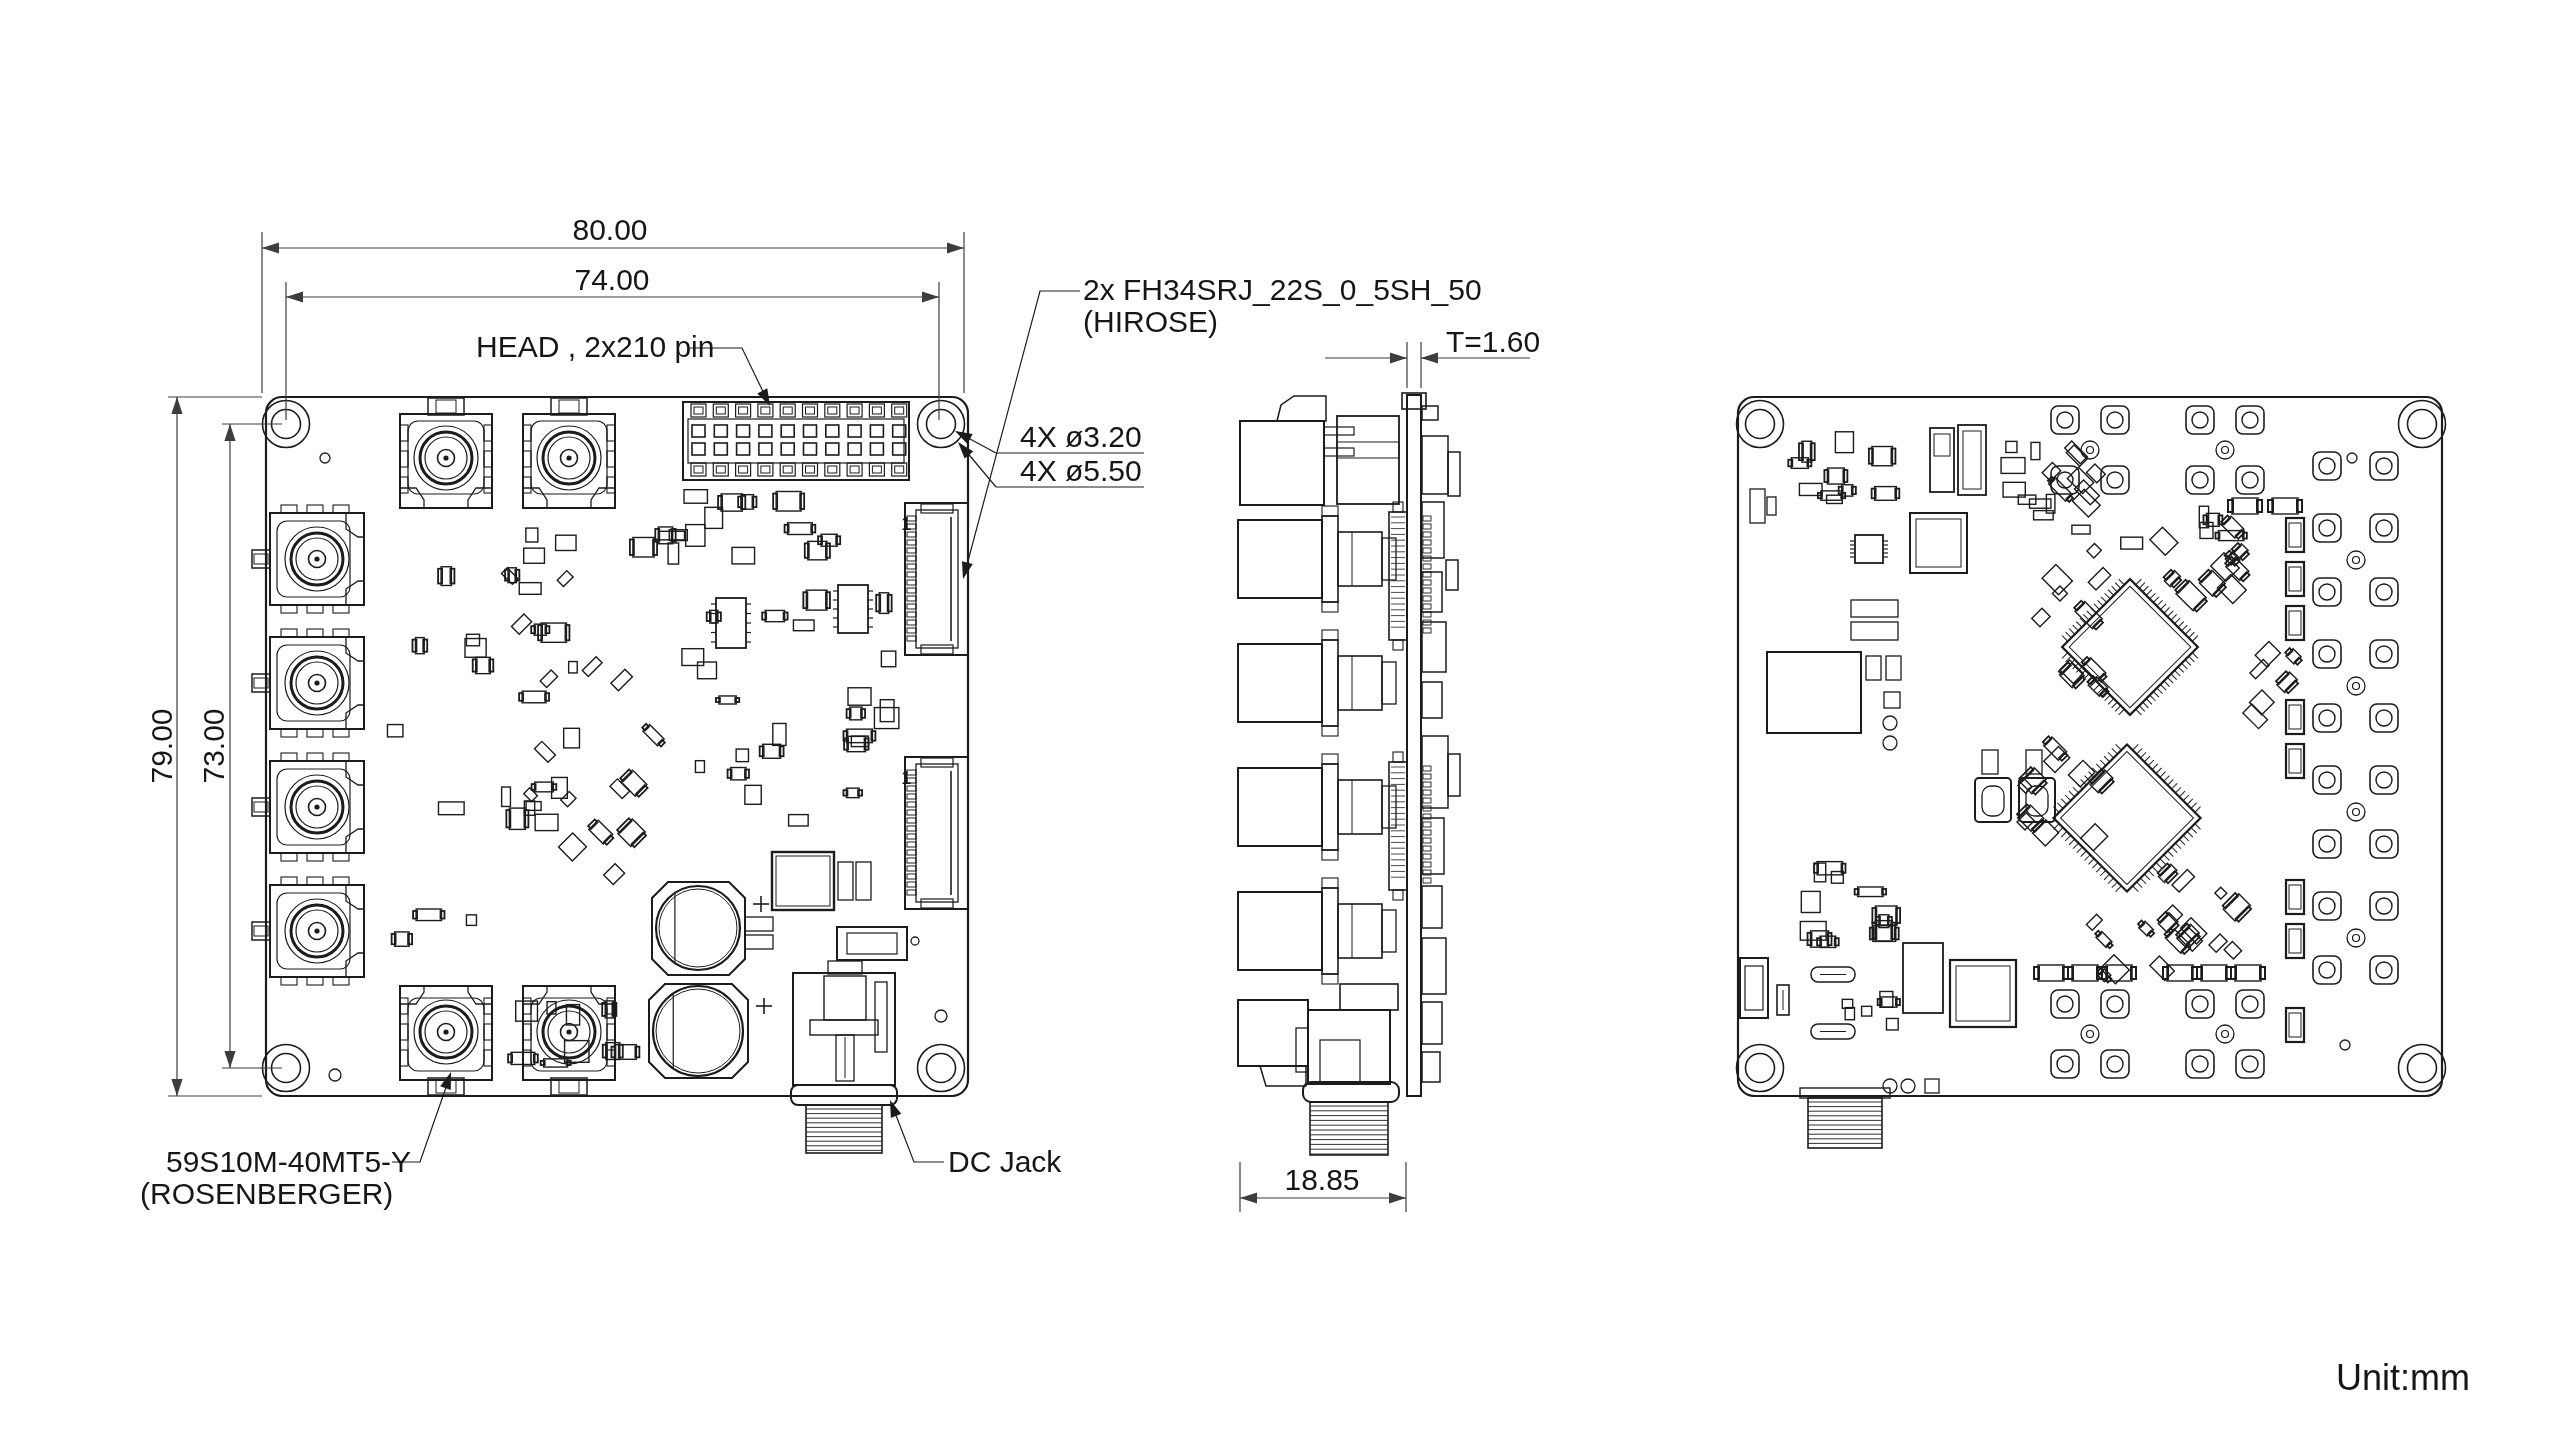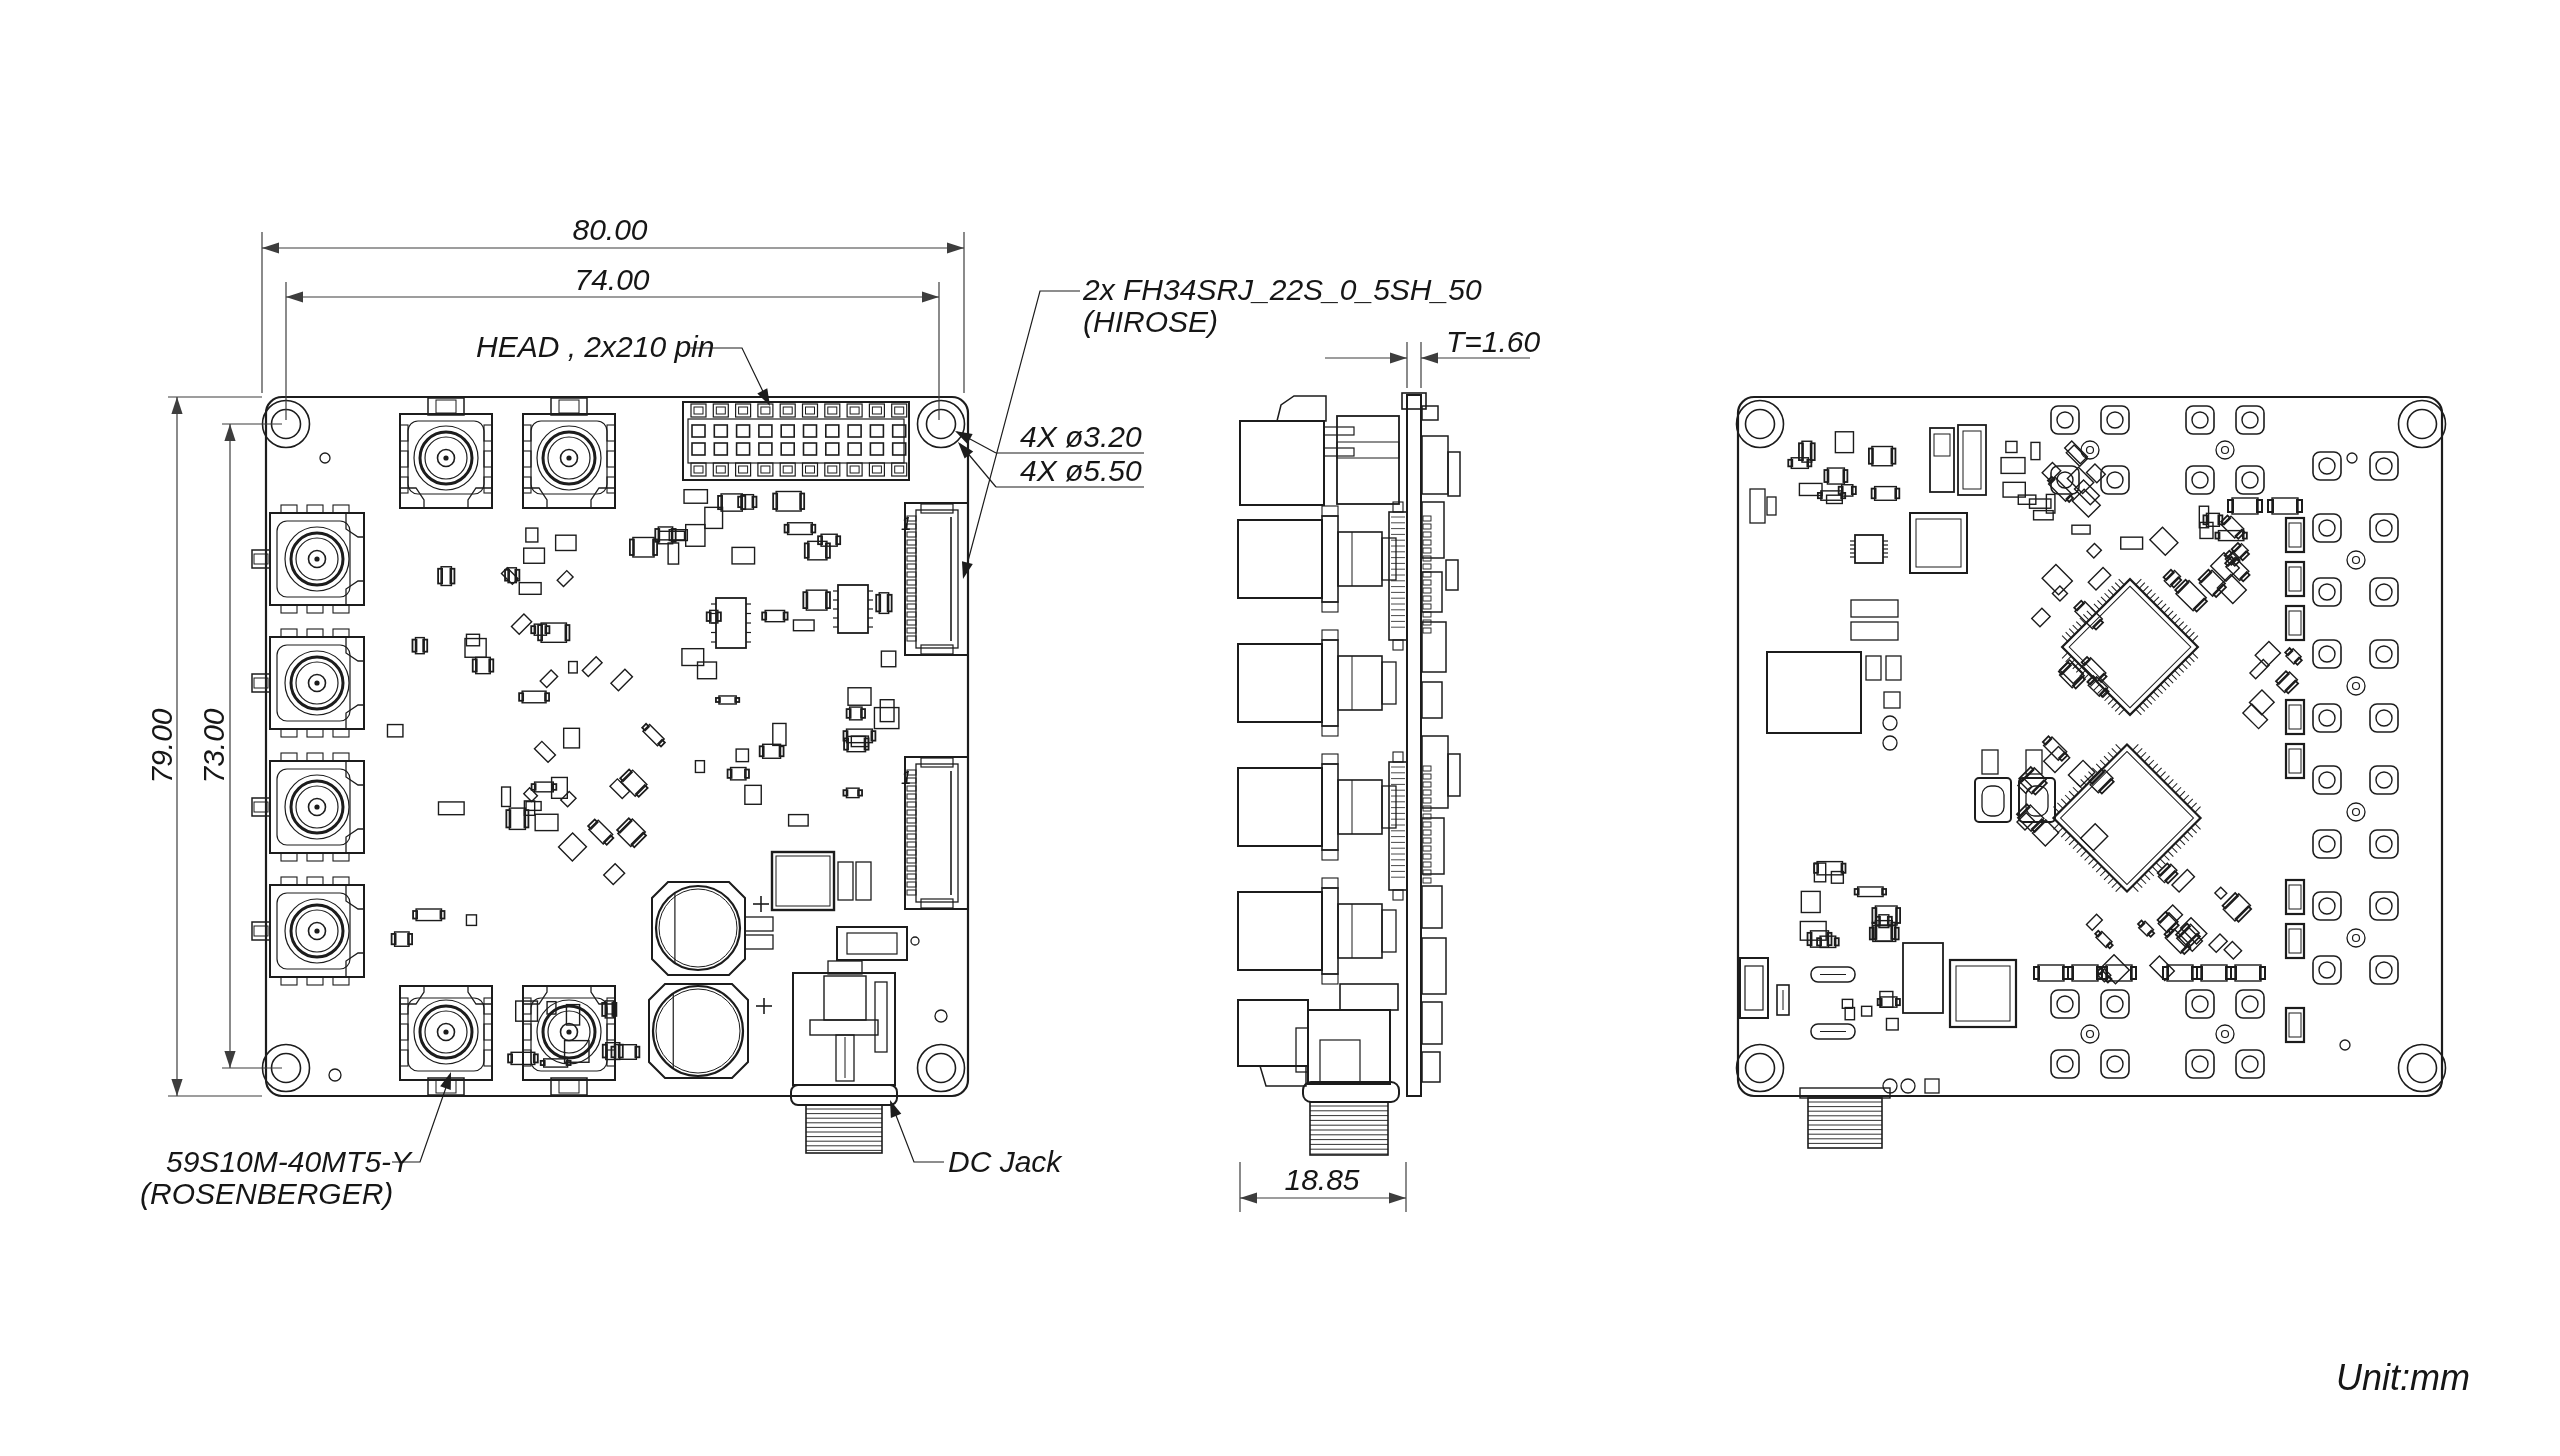--- a/index.html
+++ b/index.html
@@ -1,17 +1,17 @@
 <!DOCTYPE html>
 <html><head>
 <meta charset="utf-8">
 <style>
   html,body{margin:0;padding:0;background:#fff;}
   .canvas{position:relative;width:2560px;height:1456px;background:#fff;overflow:hidden;
-          font-family:"Liberation Sans",sans-serif;font-style:italic;}
+          font-family:"Liberation Sans",sans-serif;}
   svg{position:absolute;left:0;top:0;}
   svg text{font-family:"Liberation Sans",sans-serif;fill:#161616;}
   .t30{font-size:30px;}
   .t36{font-size:36px;}
   .t19{font-size:19px;}
 </style>
 </head>
 <body>
 
 <div class="canvas">

